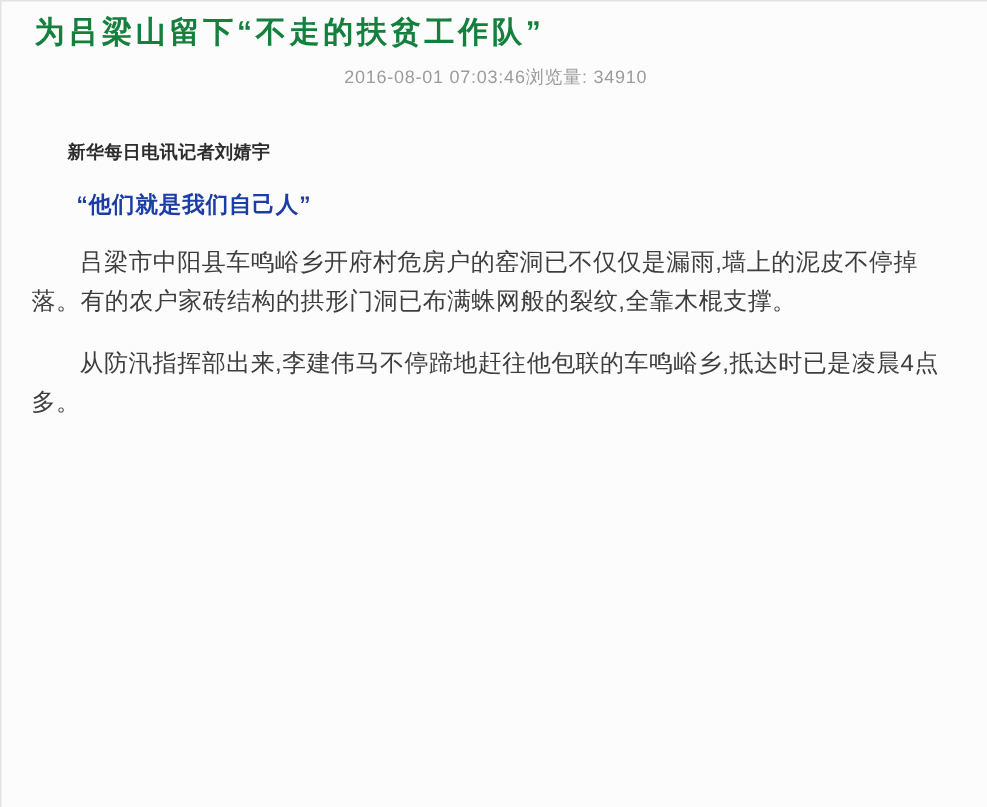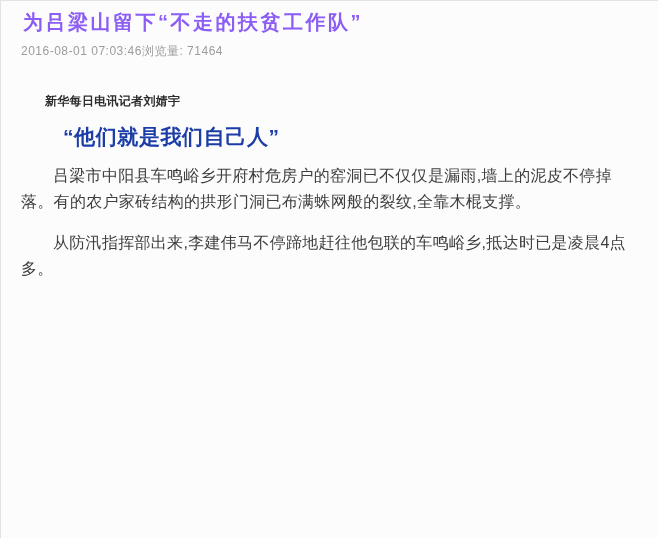--- a/index.html
+++ b/index.html
@@ -19,27 +19,27 @@
     border-left: 1px solid #e3e3e3;
     border-top: 1px solid #e3e3e3;
     padding: 8px 18px 0 20px;
     overflow: hidden;
   }
   .article-title {
     margin: 0 0 0 2px;
     font-size: 20px;
     line-height: 26px;
     font-weight: 700;
-    color: #8b5cf6;
+    color: #15803d;
     letter-spacing: 2.5px;
   }
   .meta-row {
     margin-top: 9px;
     display: flex;
-    justify-content: flex-start;
+    justify-content: center;
     align-items: center;
     font-size: 12px;
     line-height: 14px;
     color: #9c9c9c;
     letter-spacing: 0.5px;
   }
   .byline {
     margin: 32px 0 0 0;
     font-size: 12px;
     line-height: 22px;
@@ -51,38 +51,38 @@
   .para {
     margin: 15px 0 0 0;
     font-size: 16px;
     line-height: 26px;
     color: #3e3e3e;
     text-indent: 2em;
     letter-spacing: 0.3px;
   }
   .section-heading {
     margin: 14px 0 0 0;
-    font-size: 21px;
+    font-size: 15px;
     line-height: 22px;
     font-weight: 700;
     color: #1c3da6;
     text-indent: 2em;
     letter-spacing: 0.6px;
   }
 </style>
 </head>
 <body>
 
 <div class="page">
 
   <h1 class="article-title">为吕梁山留下“不走的扶贫工作队”</h1>
 
   <div class="meta-row">
     <span>2016-08-01 07:03:46</span>
-    <span>浏览量: 71464</span>
+    <span>浏览量: 34910</span>
   </div>
 
   <p class="byline">新华每日电讯记者刘婧宇</p>
 
 
   <h2 class="section-heading">“他们就是我们自己人”</h2>
 
 
   <p class="para">吕梁市中阳县车鸣峪乡开府村危房户的窑洞已不仅仅是漏雨,墙上的泥皮不停掉落。有的农户家砖结构的拱形门洞已布满蛛网般的裂纹,全靠木棍支撑。</p>
 

